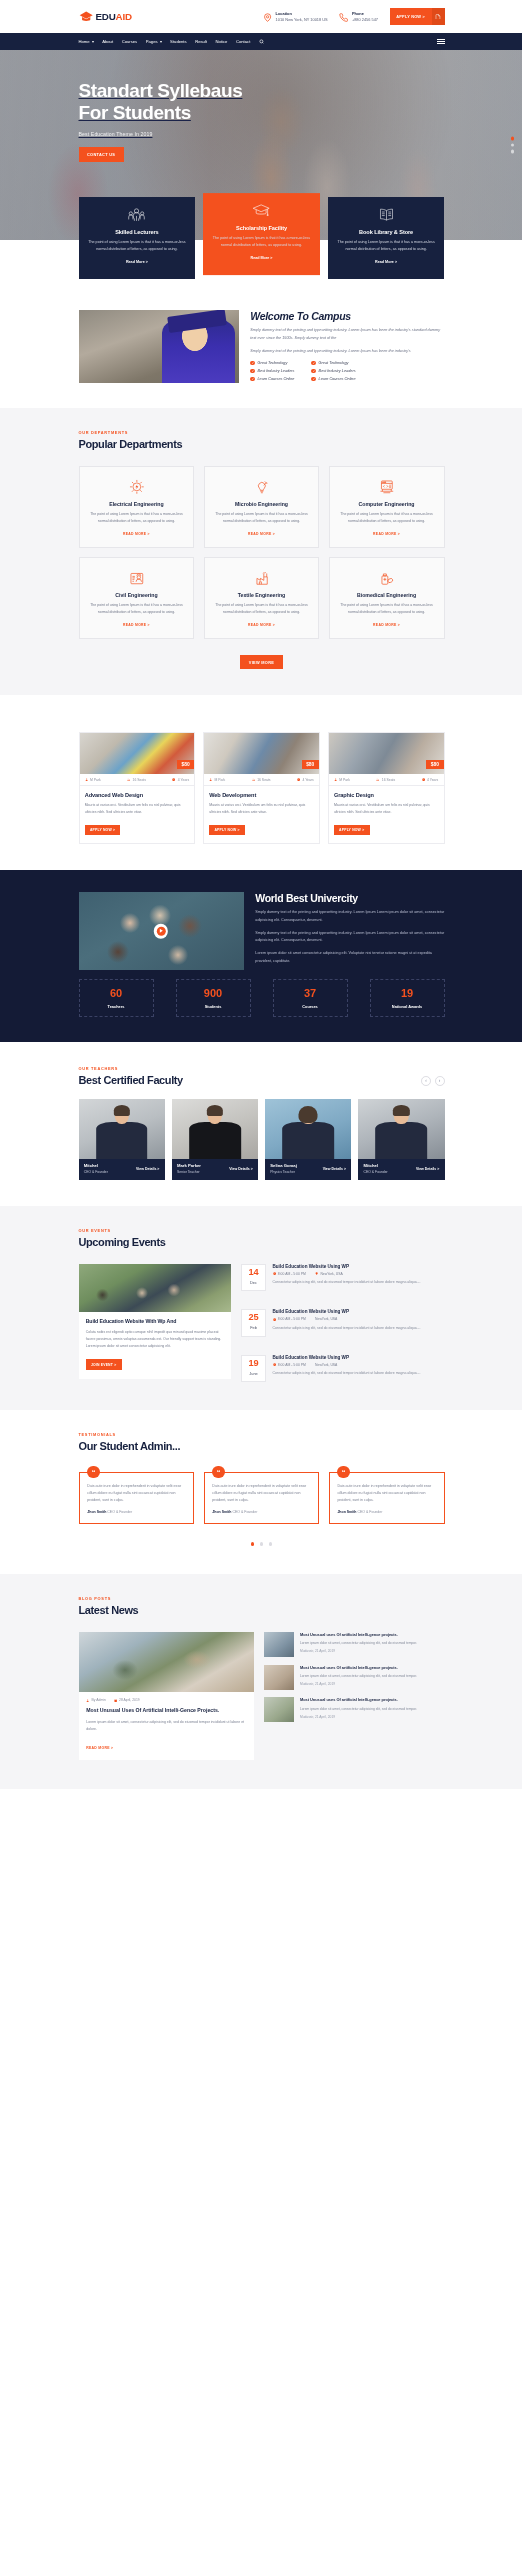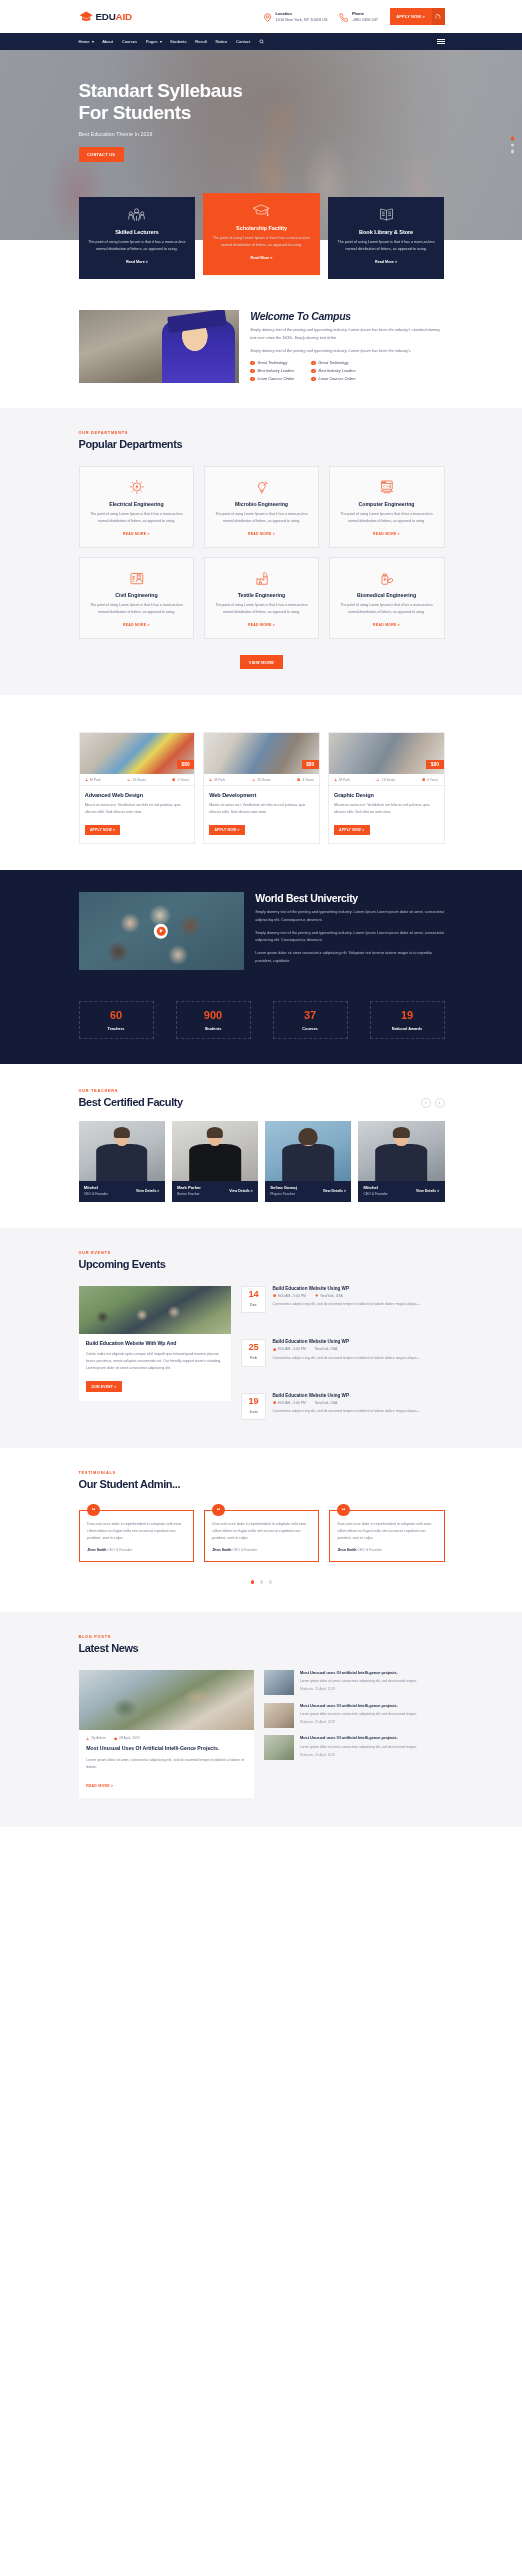--- a/index.html
+++ b/index.html
@@ -47,20 +47,21 @@
   .nav-search { color: #fff; display: flex; align-items: center; }
   .burger { display: flex; flex-direction: column; gap: 1.3px; cursor: pointer; }
   .burger span { width: 7.2px; height: 1px; background: #fff; display: block; }
 
   
   .hero {
     height: 190px; position: relative; overflow: hidden;
     background:
       linear-gradient(135deg, rgba(160,160,165,.5), rgba(120,125,135,.45)),
       linear-gradient(90deg,#cfd2d4 0%,#bcc0c4 22%,#b9a9a4 40%,#c9c4c0 60%,#d3cfcb 80%,#c2c4c6 100%);
+    text-decoration: underline;
   }
   .hero-people {
     position: absolute; inset: 0;
     background:
       radial-gradient(ellipse 46px 78px at 78px 144px, rgba(190,120,130,.55), transparent 65%),
       radial-gradient(ellipse 36px 72px at 271px 127px, rgba(205,150,110,.5), transparent 62%),
       radial-gradient(ellipse 39px 78px at 327px 137px, rgba(215,195,180,.5), transparent 62%),
       radial-gradient(ellipse 31px 69px at 418px 141px, rgba(200,170,160,.45), transparent 62%),
       radial-gradient(ellipse 39px 59px at 281px 72px, rgba(180,140,110,.45), transparent 60%),
       radial-gradient(circle at 281px 52px, rgba(110,80,60,.35), transparent 55%);
@@ -168,21 +169,21 @@
   .play {
     position: absolute; left: 50%; top: 50%; transform: translate(-50%,-50%);
     width: 14.4px; height: 14.4px; border-radius: 50%; background: #fff;
     display: flex; align-items: center; justify-content: center;
   }
   .play i { width: 9.2px; height: 9.2px; border-radius: 50%; background: #f4511e; display:flex; align-items:center; justify-content:center; }
   .play i::after { content:""; border-left: 3.3px solid #fff; border-top: 2.1px solid transparent; border-bottom: 2.1px solid transparent; margin-left: 1px; }
   .univ-body { flex: 1; }
   .univ-body h2 { color: #fff; font-size: 10.5px; font-weight: 700; letter-spacing: -0.3px; margin-bottom: 5.2px; }
   .univ-body p { color: #b9bed1; font-size: 3.8px; line-height: 2.0; margin-bottom: 5.2px; }
-  .counters { display: grid; grid-template-columns: repeat(4,1fr); gap: 22px; margin-top: 31px; }
+  .counters { display: grid; grid-template-columns: repeat(4,1fr); gap: 22px; margin-top: 9px; }
   .counter { border: 0.7px dashed #3a4164; padding: 7.8px 3.9px 7.2px; text-align: center; }
   .counter .num { color: #f4511e; font-size: 11px; font-weight: 700; line-height: 1; }
   .counter .lbl { color: #fff; font-size: 3.9px; font-weight: 700; margin-top: 4.6px; }
 
   
   .teachers { padding: 23.5px 0 26px; }
   .team-grid { display: grid; grid-template-columns: repeat(4,1fr); gap: 7.2px; margin-top: 13px; }
   .team-card { position: relative; }
   .team-photo { height: 60px; position: relative; overflow: hidden; }
   .tp1 { background: linear-gradient(160deg,#d3d6d8 0%,#b9bec2 50%,#8f969c 100%); }
@@ -215,21 +216,21 @@
   .ev-left .img::after {
     content:""; position:absolute; inset:0;
     background:
       radial-gradient(circle 9.2px at 23.5px 31px, rgba(60,50,45,.85), transparent 70%),
       radial-gradient(circle 8.5px at 63px 29px, rgba(235,205,180,.8), transparent 70%),
       radial-gradient(circle 9.2px at 95px 26px, rgba(225,195,170,.8), transparent 70%);
   }
   .ev-left .pad { padding: 6.5px 7.2px 9.2px; }
   .ev-left h4 { font-size: 5.2px; font-weight: 700; color: #17213f; margin-bottom: 4.6px; letter-spacing: -0.1px; }
   .ev-left p { font-size: 3.5px; color: #787e8f; line-height: 2.0; margin-bottom: 5.9px; }
-  .ev-right { flex: 1; display: flex; flex-direction: column; gap: 26px; }
+  .ev-right { flex: 1; display: flex; flex-direction: column; gap: 18px; }
   .ev-item { display: flex; gap: 6.5px; align-items: flex-start; }
   .ev-date { width: 25px; height: 27.5px; flex: 0 0 25px; background: #fff; border: 0.7px solid #e7e7eb; text-align: center; padding-top: 3.3px; }
   .ev-date .d { color: #f4511e; font-size: 9.2px; font-weight: 700; line-height: 1; }
   .ev-date .m { color: #4e5468; font-size: 3.9px; margin-top: 2.6px; }
   .ev-txt h5 { font-size: 4.6px; font-weight: 700; color: #17213f; margin-bottom: 3.3px; }
   .ev-meta { display: flex; gap: 9.2px; margin-bottom: 3.3px; }
   .ev-meta span { font-size: 3.4px; color: #7b8192; display: flex; align-items: center; gap: 2px; }
   .ev-meta .i { color: #f4511e; display: inline-flex; }
   .ev-txt p { font-size: 3.5px; color: #858b9b; line-height: 1.95; }
 

